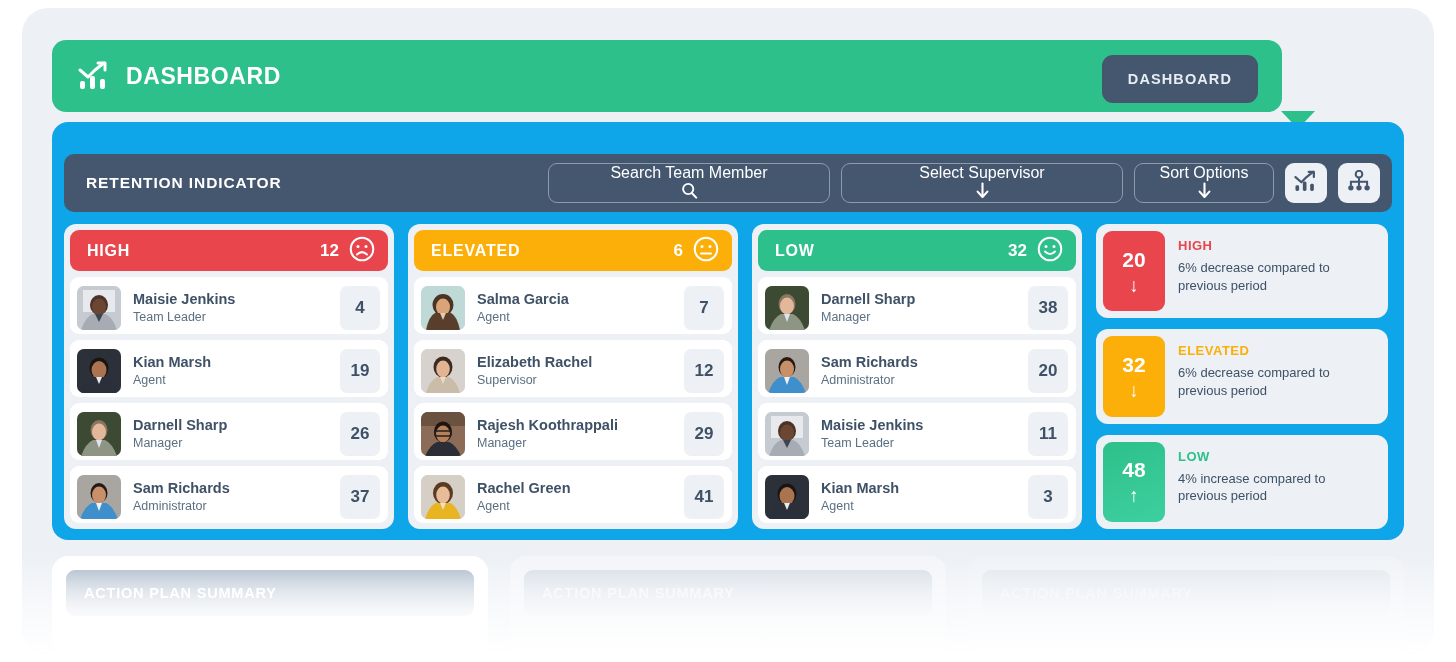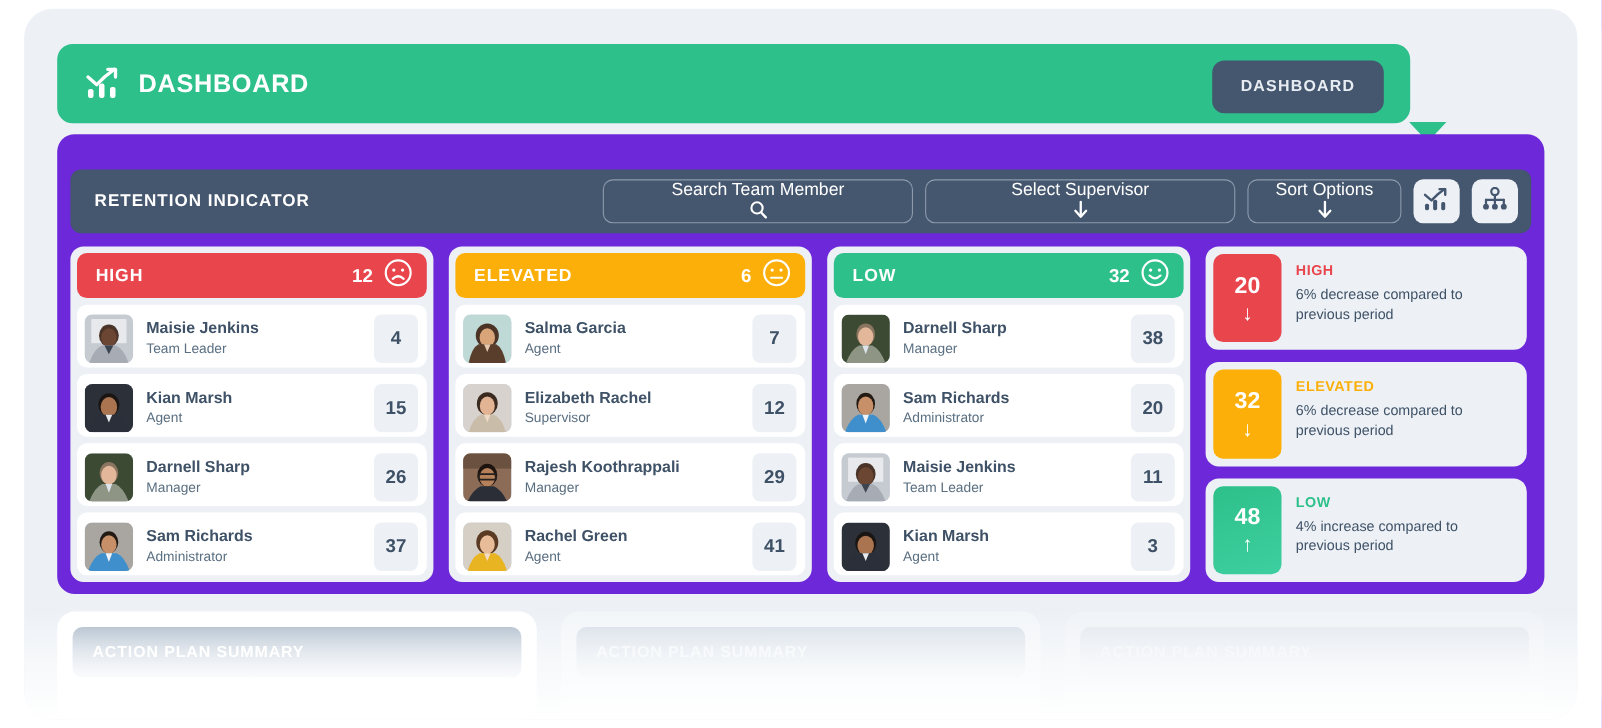--- a/index.html
+++ b/index.html
@@ -53,21 +53,21 @@
     border-left: 17px solid transparent;
     border-right: 17px solid transparent;
     border-top: 18px solid #2EC08A;
   }
 
   
   .main-card {
     position: absolute;
     left: 30px; top: 114px;
     width: 1352px; height: 418px;
-    background: #6d28d9;
+    background: #0ea5e9;
     border-radius: 16px;
   }
 
   
   .toolbar {
     position: absolute; left: 12px; top: 32px;
     width: 1328px; height: 58px;
     background: #45566F;
     border-radius: 10px;
     display: flex; align-items: center;
@@ -333,21 +333,21 @@
                     <ellipse cx="22" cy="19" rx="9.5" ry="10.5" fill="#1A1513"></ellipse>
                     <ellipse cx="22" cy="21" rx="7.5" ry="9" fill="#A9744F"></ellipse>
                     <path d="M3 44 Q8 31 15 28 L29 28 Q36 31 41 44 Z" fill="#2A2F3A"></path>
                     <path d="M19 28 L22 35 L25 28 Z" fill="#E9EAEC"></path>
                   </svg>
               </span>
               <span class="person-info">
                 <span class="person-name" style="display: block;">Kian Marsh</span>
                 <span class="person-role" style="display: block;">Agent</span>
               </span>
-              <span class="person-score">15</span>
+              <span class="person-score">19</span>
             </div>
             <div class="person">
               <span class="avatar">
                 <svg viewBox="0 0 44 44">
                     <rect width="44" height="44" fill="#3D4A33"></rect>
                     <ellipse cx="22" cy="18" rx="8.5" ry="10" fill="#8A7561"></ellipse>
                     <ellipse cx="22" cy="20" rx="7" ry="8.5" fill="#E2B79A"></ellipse>
                     <path d="M4 44 Q9 31 16 28 L28 28 Q35 31 40 44 Z" fill="#8E9585"></path>
                     <path d="M19 28 L22 36 L25 28 Z" fill="#DDE4EC"></path>
                   </svg>

